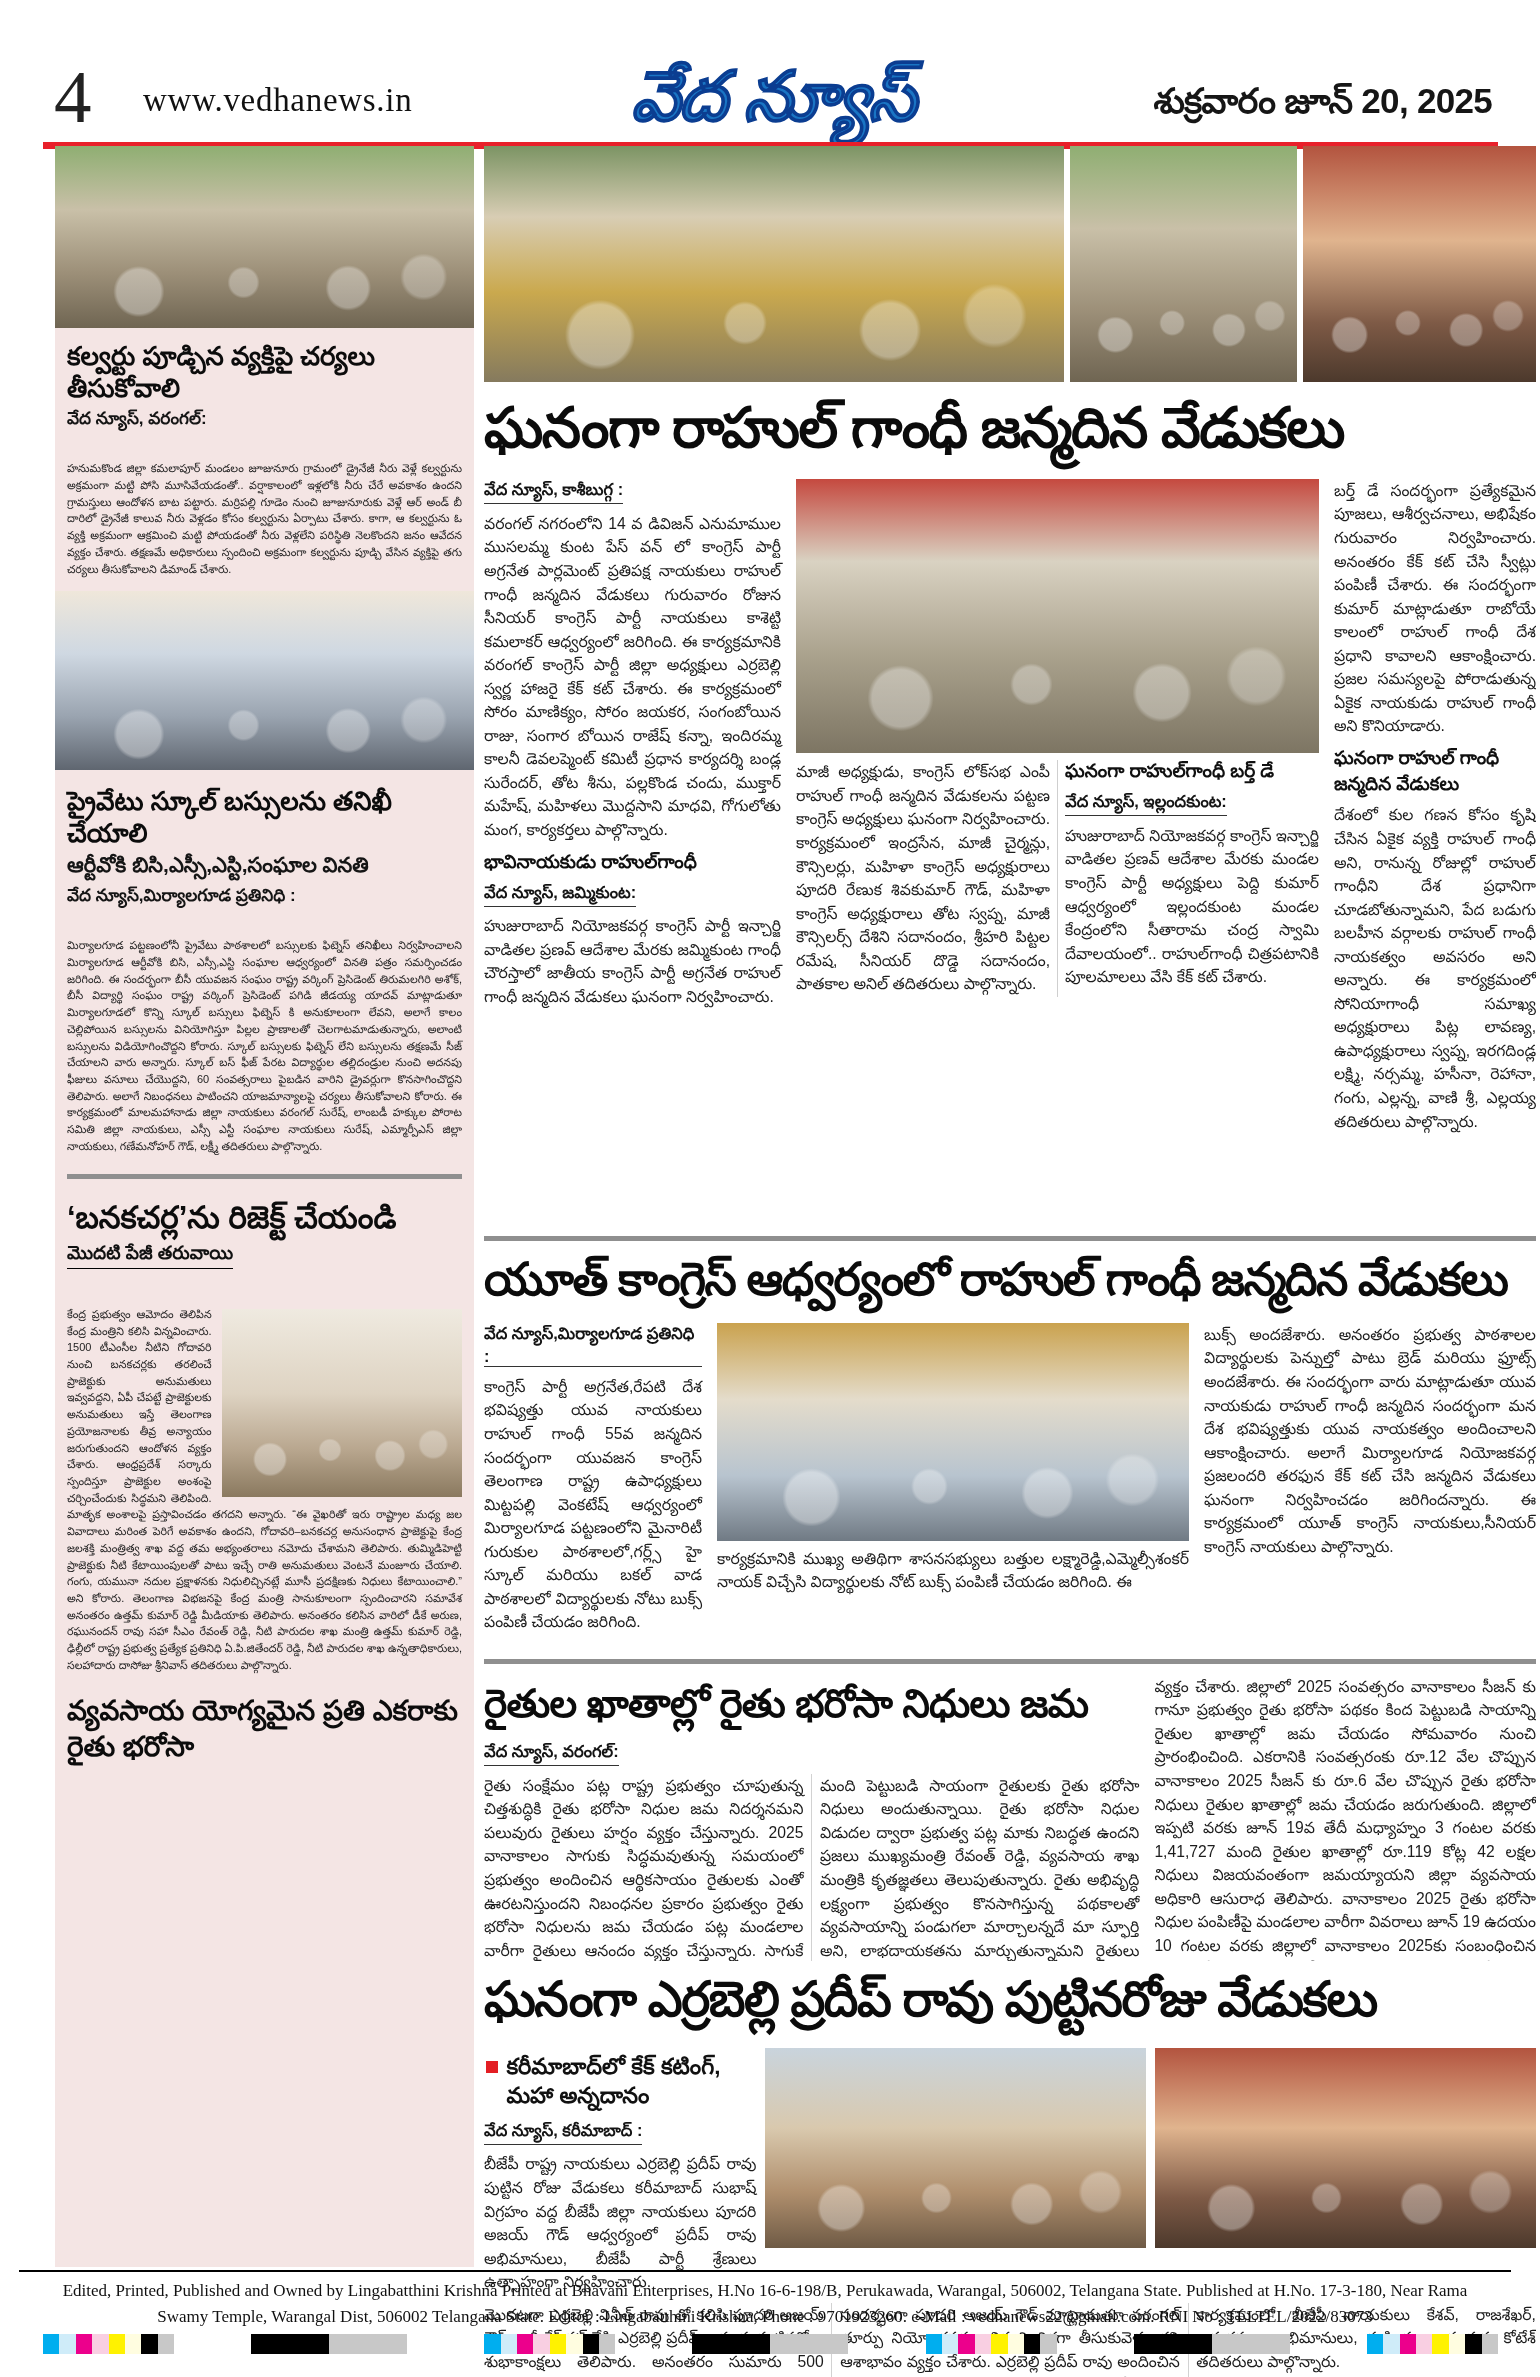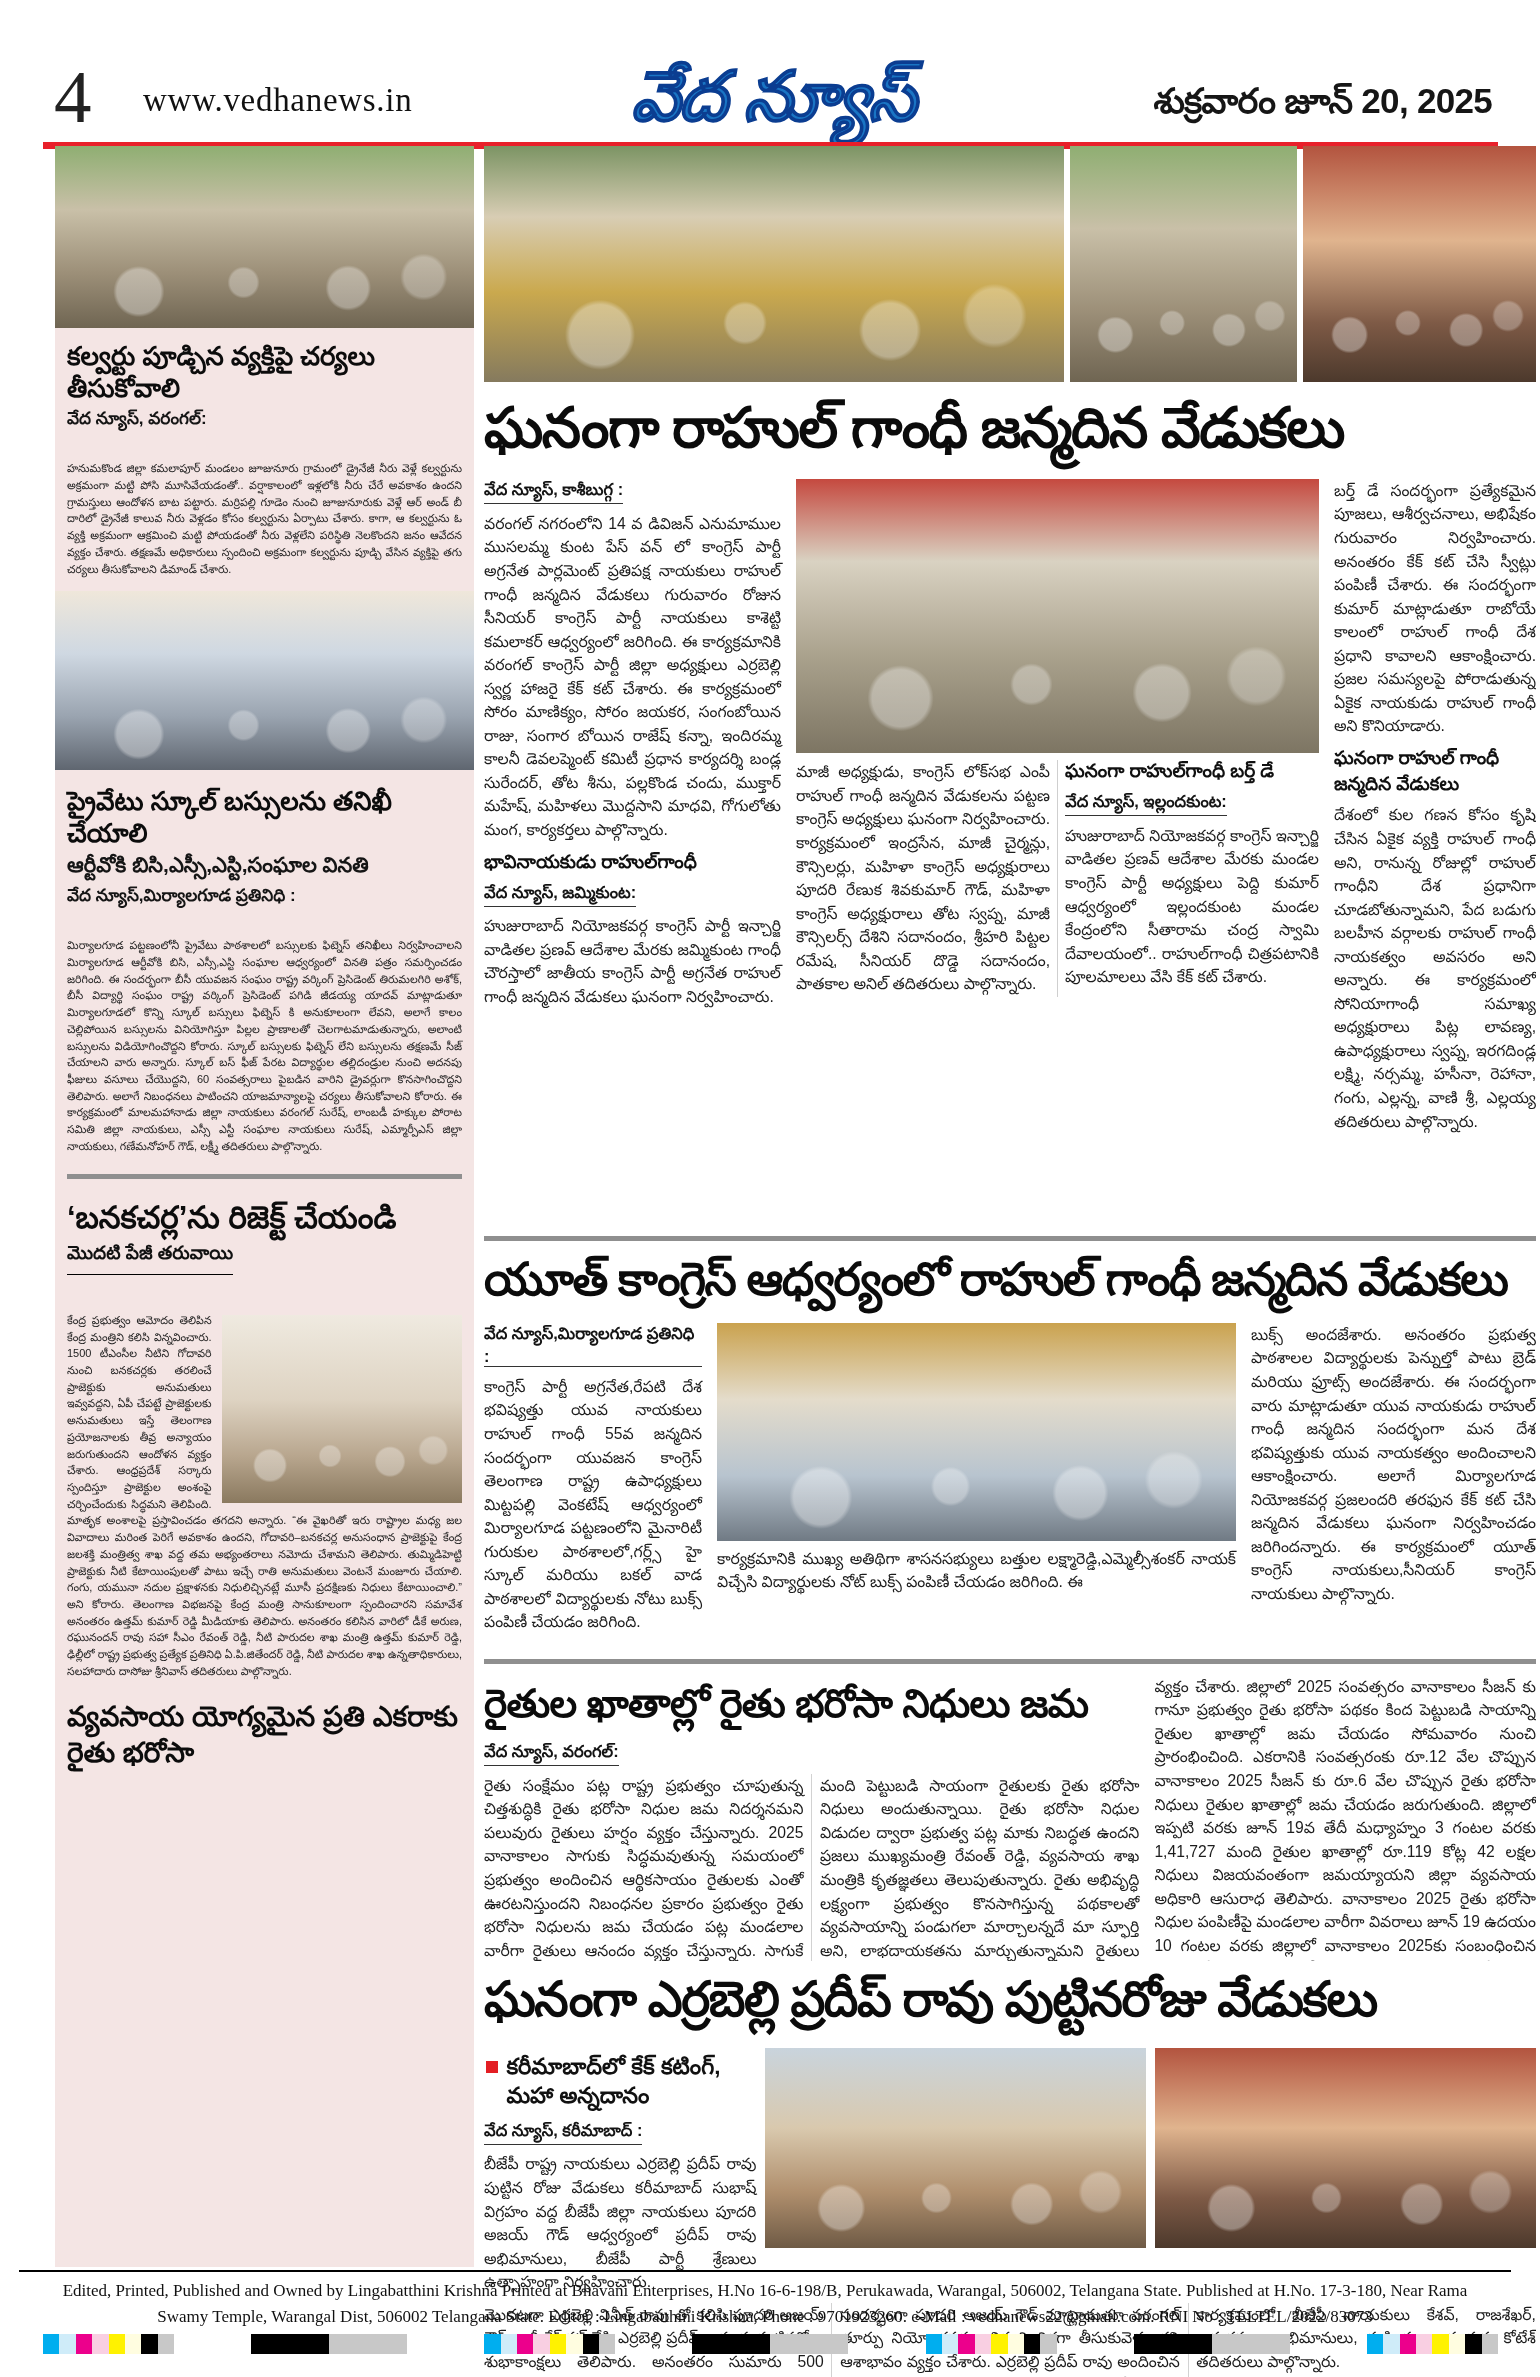--- a/index.html
+++ b/index.html
@@ -37,21 +37,21 @@
            background:#f4e5e4;overflow:hidden;}
   #leftcol .pad{padding:3px 12px 6px 12px;}
   .ph-l1{height:182px;}
   .ph-l2{height:179px;margin:7.5px 0 3px 0;}
   .lh1{font-size:26px;font-weight:bold;line-height:1.22;margin:10.4px 0 3px;color:#0c0c0c;}
   .lh1b{font-size:31px;font-weight:bold;line-height:1.2;margin:12px 0 4.5px;color:#0c0c0c;}
   .lh1c{font-size:28px;font-weight:bold;line-height:1.3;margin:10.4px 0 4.5px;color:#0c0c0c;}
   .lsub{font-size:21px;font-weight:bold;margin:1.5px 0 4.5px;color:#151515;}
   .lby{font-size:17px;font-weight:bold;margin:4.5px 0 7.5px;color:#151515;}
   .lcont{font-size:18.6px;font-weight:bold;display:inline-block;border-bottom:1.5px solid #000;
-         padding-bottom:6px;margin:1.5px 0 9px;}
+         padding-bottom:0;margin:1.5px 0 9px;}
   .lbody{font-size:11px;line-height:1.52;text-align:justify;color:#1c1c1c;margin-top:28px;}
   .ldiv{height:5.2px;background:#8f8f8f;margin:13.4px 12px 4.5px;}
   .inphoto{float:right;width:240px;height:188px;margin:3px 0 7.5px 10.4px;}
 
   
   #main{position:absolute;left:484px;top:146px;width:1052px;}
   .strip{display:flex;gap:6px;height:236px;}
   .pA{flex:0 0 580px;} .pB{flex:1 1 auto;} .pC{flex:0 0 233px;}
   .mh1{font-size:56px;font-weight:bold;letter-spacing:-1.5px;margin:13.4px 0 4.5px;color:#0b0b0b;}
   .mh2{font-size:46px;font-weight:bold;letter-spacing:-1.5px;margin:9px 0 6px;color:#0b0b0b;}
@@ -61,21 +61,21 @@
        margin:1.5px 0 7.5px;color:#141414;}
   .msub{font-size:18.6px;font-weight:bold;margin:9px 0 4.5px;color:#101010;}
   .mbody{font-size:15.7px;line-height:1.5;text-align:justify;color:#1c1c1c;}
   .row{display:flex;gap:15px;}
   .a1c1{width:297px;} .a1cm{width:523px;} .a1c3{flex:1;}
   .a1{height:747px;overflow:hidden;}
   .ph-a1{height:274px;margin-bottom:7.5px;}
   .twocol{columns:2;column-gap:15px;column-rule:0.7px solid #cfcfcf;}
   .mdiv{height:5.2px;background:#8f8f8f;margin:10.4px 0;}
   .a2{height:326px;overflow:hidden;}
-  .a2c1{width:218px;} .a2cm{width:519px;} .a2c3{flex:1;}
+  .a2c1{width:218px;} .a2cm{width:472px;} .a2c3{flex:1;}
   .ph-a2{height:218px;margin-bottom:6px;}
   .a3{height:286px;overflow:hidden;}
   .a3left{width:656px;} .a3right{width:382px;}
   .a3cols{columns:2;column-gap:16.4px;column-rule:0.7px solid #d2d2d2;}
   .a4top{display:flex;gap:9px;}
   .a4left{width:274px;}
   .bullet{font-size:22.4px;font-weight:bold;line-height:1.3;margin:4.5px 0 9px;position:relative;padding-left:22.4px;}
   .bullet::before{content:"";position:absolute;left:1.5px;top:9px;width:12px;height:12px;background:#e31e24;}
   .ph-a4{width:383px;height:200px;}
   .a4bot{columns:3;column-gap:16.4px;column-rule:0.7px solid #d2d2d2;margin-top:9px;height:148px;overflow:hidden;}

